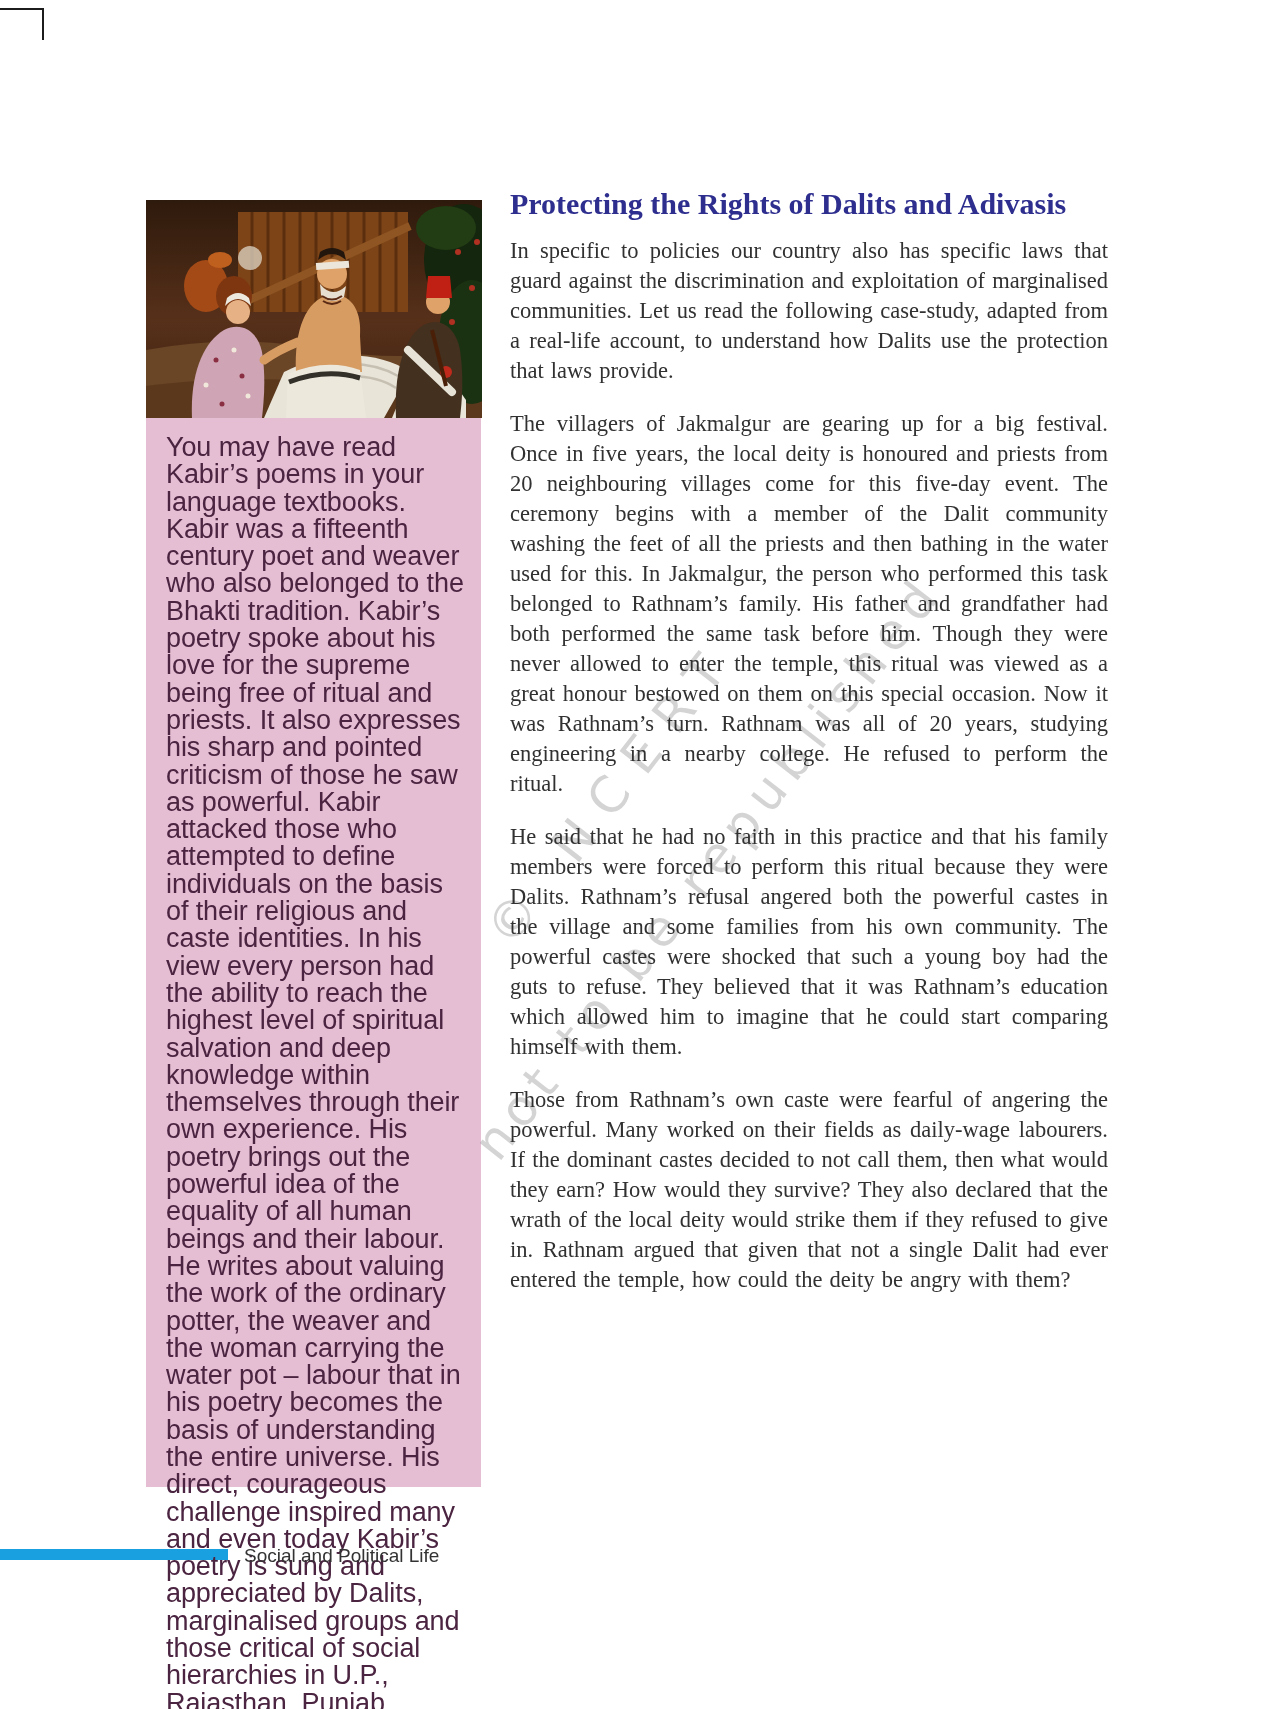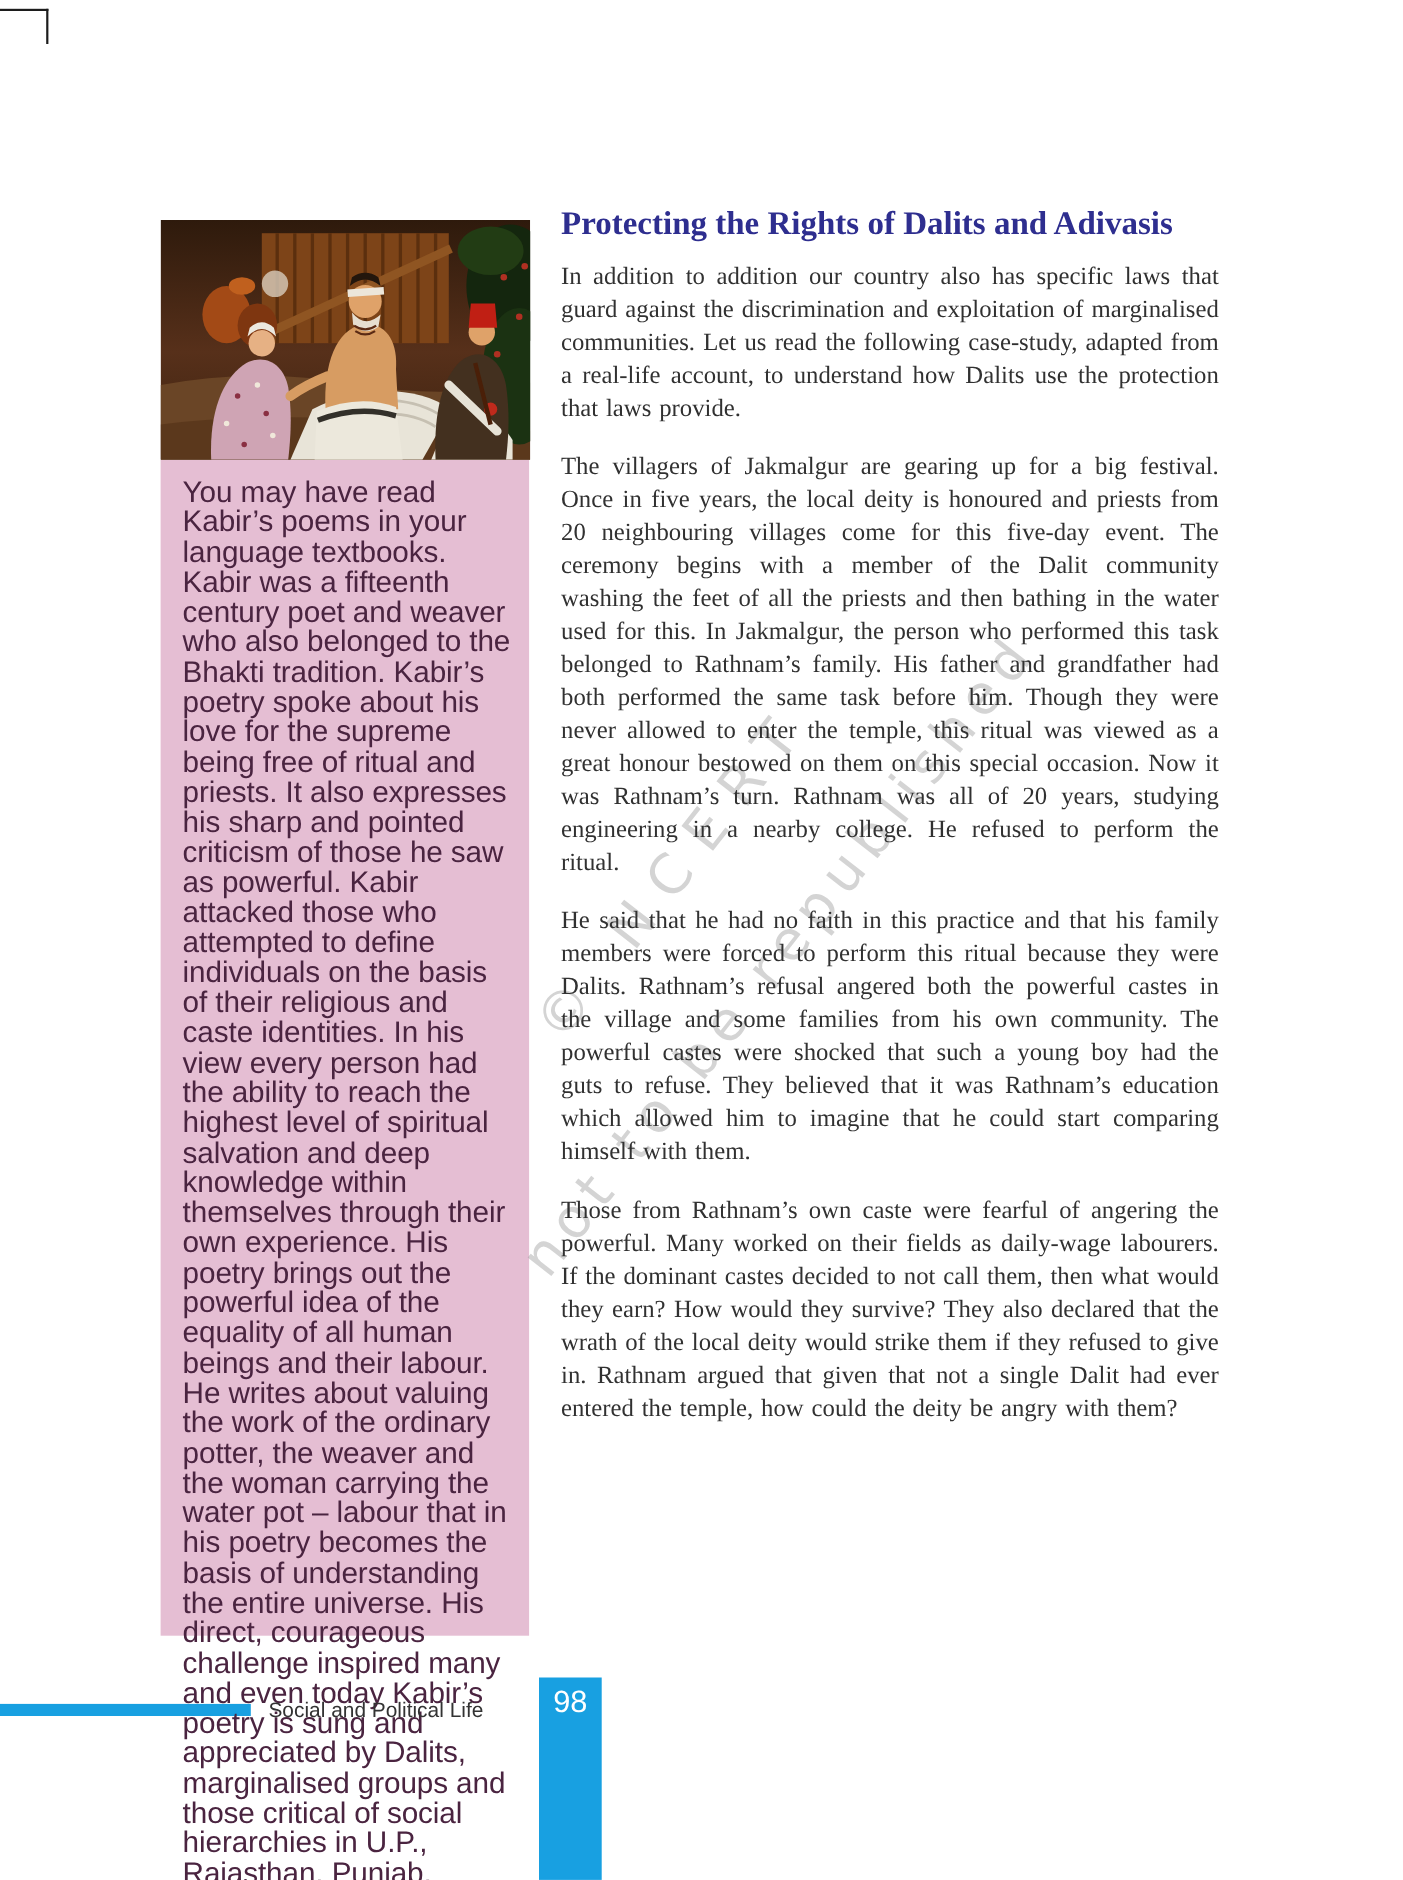--- a/index.html
+++ b/index.html
@@ -120,25 +120,22 @@
       <circle cx="292" cy="102" r="12" fill="#dfa269"></circle>
       <path d="M280 98 L282 76 L304 76 L306 98 Z" fill="#c01f14"></path>
     </svg>
     <div class="pinkbox">
       <p>You may have read Kabir’s poems in your language textbooks. Kabir was a fifteenth century poet and weaver who also belonged to the Bhakti tradition. Kabir’s poetry spoke about his love for the supreme being free of ritual and priests. It also expresses his sharp and pointed criticism of those he saw as powerful. Kabir attacked those who attempted to define individuals on the basis of their religious and caste identities. In his view every person had the ability to reach the highest level of spiritual salvation and deep knowledge within themselves through their own experience. His poetry brings out the powerful idea of the equality of all human beings and their labour. He writes about valuing the work of the ordinary potter, the weaver and the woman carrying the water pot – labour that in his poetry becomes the basis of understanding the entire universe. His direct, courageous challenge inspired many and even today Kabir’s poetry is sung and appreciated by Dalits, marginalised groups and those critical of social hierarchies in U.P., Rajasthan, Punjab, Madhya Pradesh, Bengal, Bihar and Gujarat.</p>
     </div>
   </aside>
 
   <main class="main">
     <h1>Protecting the Rights of Dalits and Adivasis</h1>
-    <p>In addition to addition our country also has specific laws that guard against the discrimination and exploitation of marginalised communities. Let us read the following case-study, adapted from a real-life account, to understand how Dalits use the protection that laws provide.</p>
+    <p>In specific to policies our country also has specific laws that guard against the discrimination and exploitation of marginalised communities. Let us read the following case-study, adapted from a real-life account, to understand how Dalits use the protection that laws provide.</p>
     <p>The villagers of Jakmalgur are gearing up for a big festival. Once in five years, the local deity is honoured and priests from 20 neighbouring villages come for this five-day event. The ceremony begins with a member of the Dalit community washing the feet of all the priests and then bathing in the water used for this. In Jakmalgur, the person who performed this task belonged to Rathnam’s family. His father and grandfather had both performed the same task before him. Though they were never allowed to enter the temple, this ritual was viewed as a great honour bestowed on them on this special occasion. Now it was Rathnam’s turn. Rathnam was all of 20 years, studying engineering in a nearby college. He refused to perform the ritual.</p>
     <p>He said that he had no faith in this practice and that his family members were forced to perform this ritual because they were Dalits. Rathnam’s refusal angered both the powerful castes in the village and some families from his own community. The powerful castes were shocked that such a young boy had the guts to refuse.  They believed that it was Rathnam’s education which allowed him to imagine that he could start comparing himself with them.</p>
     <p>Those from Rathnam’s own caste were fearful of angering the powerful. Many worked on their fields as daily-wage labourers. If the dominant castes decided to not call them, then what would they earn? How would they survive? They also declared that the wrath of the local deity would strike them if they refused to give in. Rathnam argued that given that not a single Dalit had ever entered the temple, how could the deity be angry with them?</p>
   </main>
 
   <div class="footer-rule"></div>
   <div class="footer-title">Social and Political Life</div>
-  <div class="page-tab">
-    <span>98</span>
-  </div>
 
 </div>
 
 </body></html>

